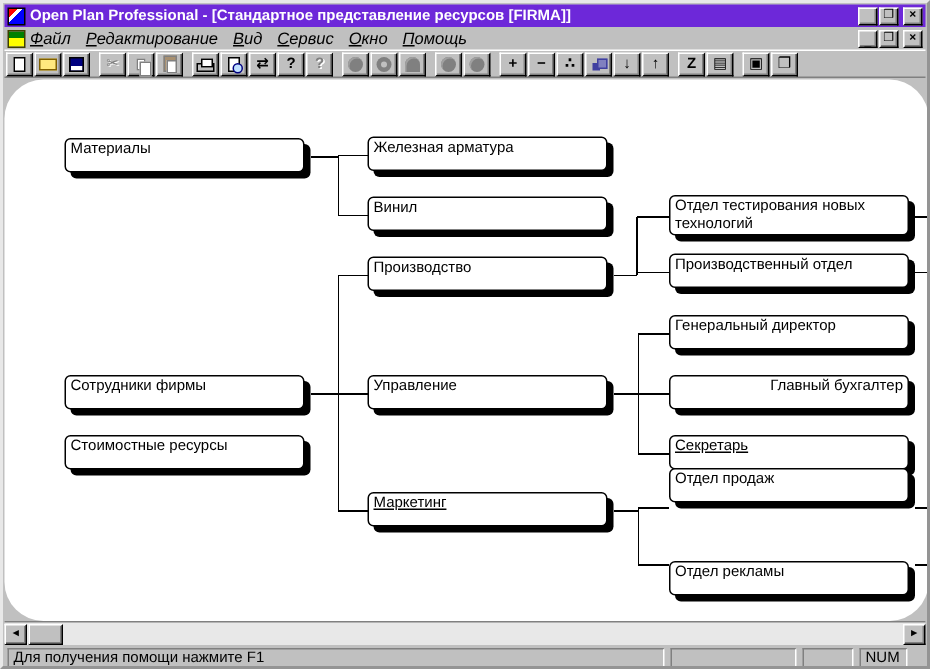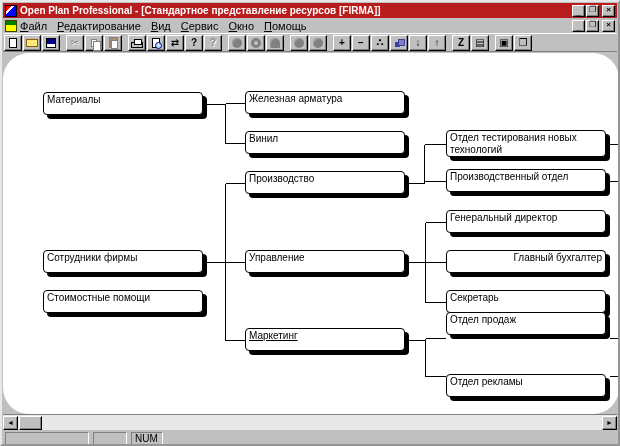--- a/index.html
+++ b/index.html
@@ -3,42 +3,42 @@
 <meta charset="utf-8">
 <style>
   html,body{margin:0;padding:0;background:#808080;}
   *{box-sizing:border-box;}
   .window{
     position:relative;width:620px;height:446px;background:#c0c0c0;
     font-family:"Liberation Sans","DejaVu Sans",sans-serif;
     border:2px outset #e8e8e8;overflow:hidden;
   }
   
-  .titlebar{position:absolute;left:1px;top:1px;right:1px;height:15px;background:#b91c1c;
+  .titlebar{position:absolute;left:1px;top:1px;right:1px;height:15px;background:#6d28d9;
     display:flex;align-items:center;padding:0 2px;gap:3px;}
   .titlebar .title{color:#fff;font-size:10px;font-weight:bold;white-space:nowrap;flex:1;
     overflow:hidden;letter-spacing:0;}
   .appicon{width:12px;height:12px;flex:0 0 12px;background:
     linear-gradient(135deg,#ff0000 0 30%,#ffffff 30% 45%,#0000ff 45% 100%);
     border:1px solid #000;}
   .docicon{width:12px;height:12px;flex:0 0 12px;background:
     linear-gradient(180deg,#008000 0 40%,#ffff00 40% 100%);
     border:1px solid #404000;margin-right:3px;}
   .wbtns{display:flex;gap:1px;}
   .wbtn{width:13px;height:12px;background:#c0c0c0;border:1px solid;
     border-color:#fff #000 #000 #fff;box-shadow:inset -1px -1px 0 #808080;
     font-size:8px;line-height:9px;text-align:center;color:#000;font-weight:bold;
     display:flex;align-items:center;justify-content:center;}
   .wbtn.close{margin-left:2px;}
   .wbtn span{display:block;transform:translateY(-1px);}
   .wbtn.minimize span{transform:translateY(2px);}
   
   .menubar{position:absolute;left:1px;top:16px;right:1px;height:15px;background:#c0c0c0;
     display:flex;align-items:center;padding:0 2px;font-size:11px;}
-  .mitem{margin-right:10px;white-space:nowrap;color:#000;}
+  .mitem{margin-right:10px;white-space:nowrap;color:#000;font-style:italic;}
   .menu-spacer{flex:1;}
   
   .toolbar{position:absolute;left:1px;top:31px;right:1px;height:19px;background:#c0c0c0;
     border-top:1px solid #fff;border-bottom:1px solid #808080;
     display:flex;align-items:center;padding:0 1px;}
   .tbtn{width:18px;height:16px;margin-right:1px;background:#c0c0c0;border:1px solid;
     border-color:#fff #000 #000 #fff;box-shadow:inset -1px -1px 0 #808080;
     display:flex;align-items:center;justify-content:center;position:relative;flex:0 0 18px;}
   .tbtn.gap{margin-left:5px;}
   .icn-char{font-size:10px;line-height:10px;font-weight:bold;color:#000;}
@@ -244,38 +244,39 @@
         <line x1="607" y1="128.5" x2="616" y2="128.5"></line>
         <line x1="607" y1="285.5" x2="616" y2="285.5"></line>
         <line x1="607" y1="323.5" x2="616" y2="323.5"></line>
       </svg>
     <div id="nodes">
         <div class="node" style="left: 40px; top: 39px; width: 160px; height: 23px;">Материалы</div>
         <div class="node" style="left: 242px; top: 38px; width: 160px; height: 23px;">Железная арматура</div>
         <div class="node" style="left: 242px; top: 78px; width: 160px; height: 23px;">Винил</div>
         <div class="node" style="left: 242px; top: 118px; width: 160px; height: 23px;">Производство</div>
         <div class="node" style="left: 40px; top: 197px; width: 160px; height: 23px;">Сотрудники фирмы</div>
-        <div class="node" style="left: 40px; top: 237px; width: 160px; height: 23px;">Стоимостные помощи</div>
+        <div class="node" style="left: 40px; top: 237px; width: 160px; height: 23px;">Стоимостные ресурсы</div>
         <div class="node" style="left: 242px; top: 197px; width: 160px; height: 23px;">Управление</div>
         <div class="node" style="left: 242px; top: 275px; width: 160px; height: 23px; text-decoration: underline;">Маркетинг</div>
         <div class="node" style="left: 443px; top: 77px; width: 160px; height: 27px;">Отдел тестирования новых технологий</div>
         <div class="node" style="left: 443px; top: 116px; width: 160px; height: 23px;">Производственный отдел</div>
         <div class="node" style="left: 443px; top: 157px; width: 160px; height: 23px;">Генеральный директор</div>
         <div class="node" style="left: 443px; top: 197px; width: 160px; height: 23px; text-align: right;">Главный бухгалтер</div>
-        <div class="node" style="left: 443px; top: 237px; width: 160px; height: 23px;">Секретарь</div>
+        <div class="node" style="left: 443px; top: 237px; width: 160px; height: 23px; text-decoration: underline;">Секретарь</div>
         <div class="node" style="left: 443px; top: 259px; width: 160px; height: 23px;">Отдел продаж</div>
         <div class="node" style="left: 443px; top: 321px; width: 160px; height: 23px;">Отдел рекламы</div>
       </div>
   </div>
 
   <div class="hscroll">
     <div class="sbtn left">◄</div>
     <div class="sthumb"></div>
     <div class="sbtn right">►</div>
   </div>
 
   <div class="statusbar">
+    <div class="spanel msg">Для получения помощи нажмите F1</div>
     <div class="spanel p2"></div>
     <div class="spanel p3"></div>
     <div class="spanel num">NUM</div>
   </div>
 
 </div>
 
 </body></html>

